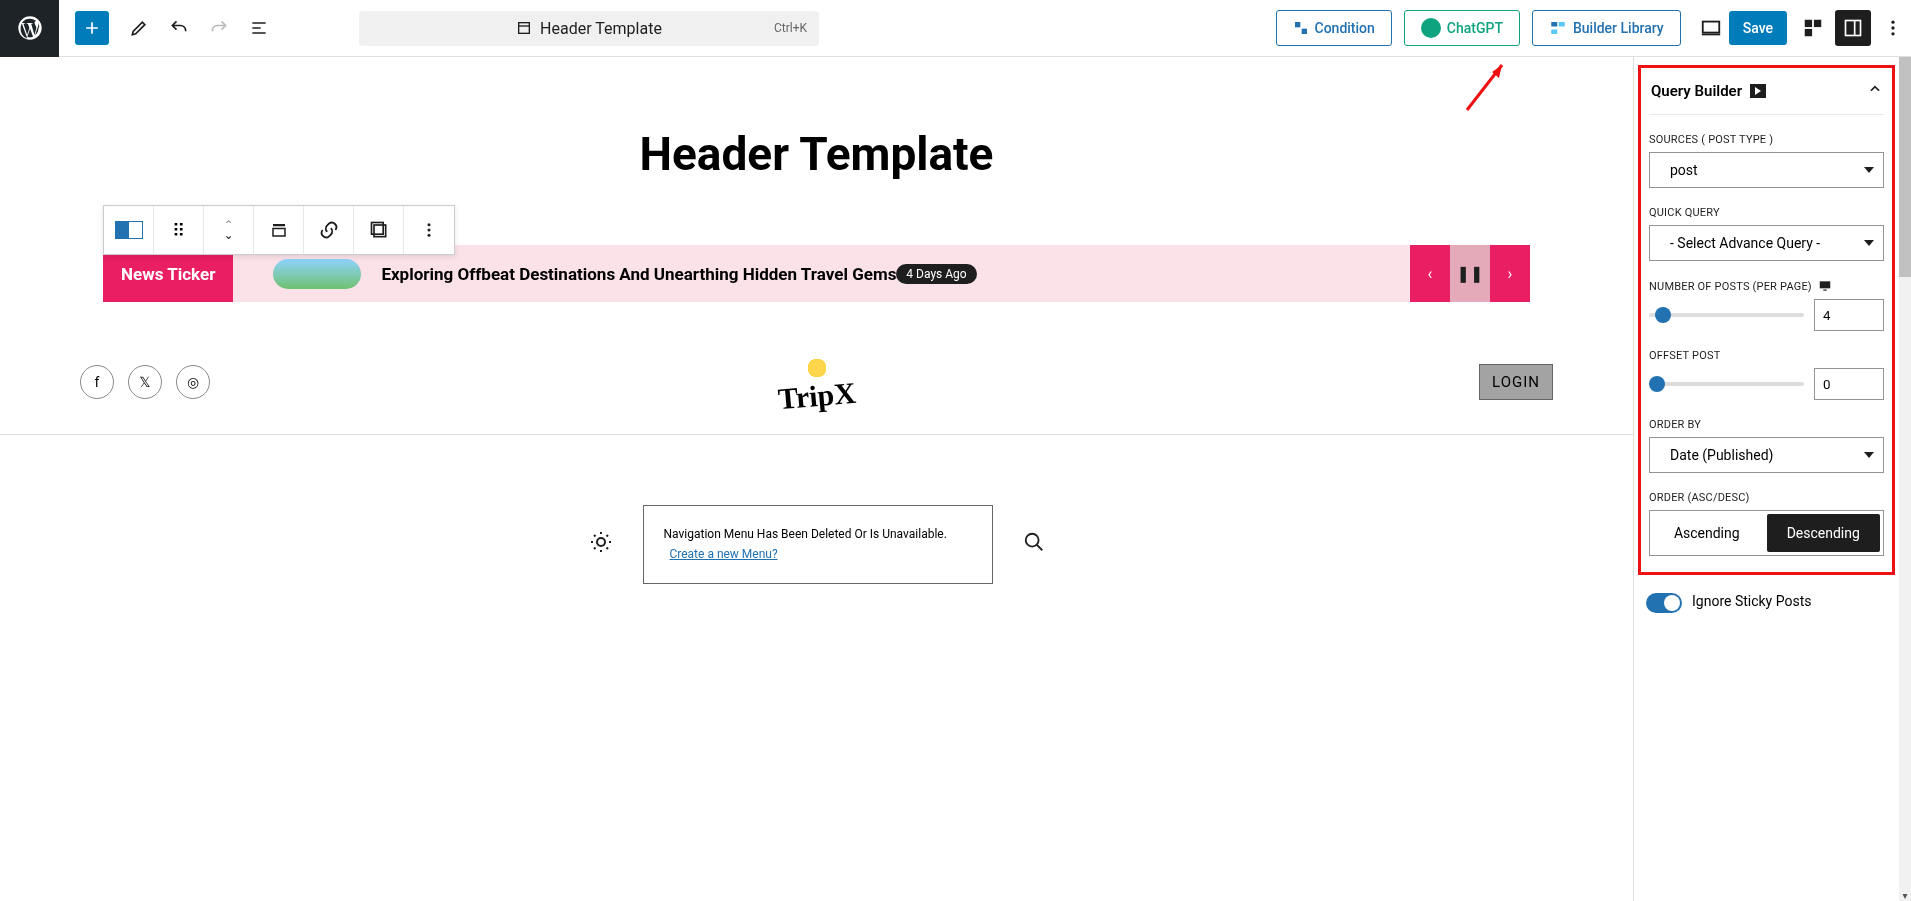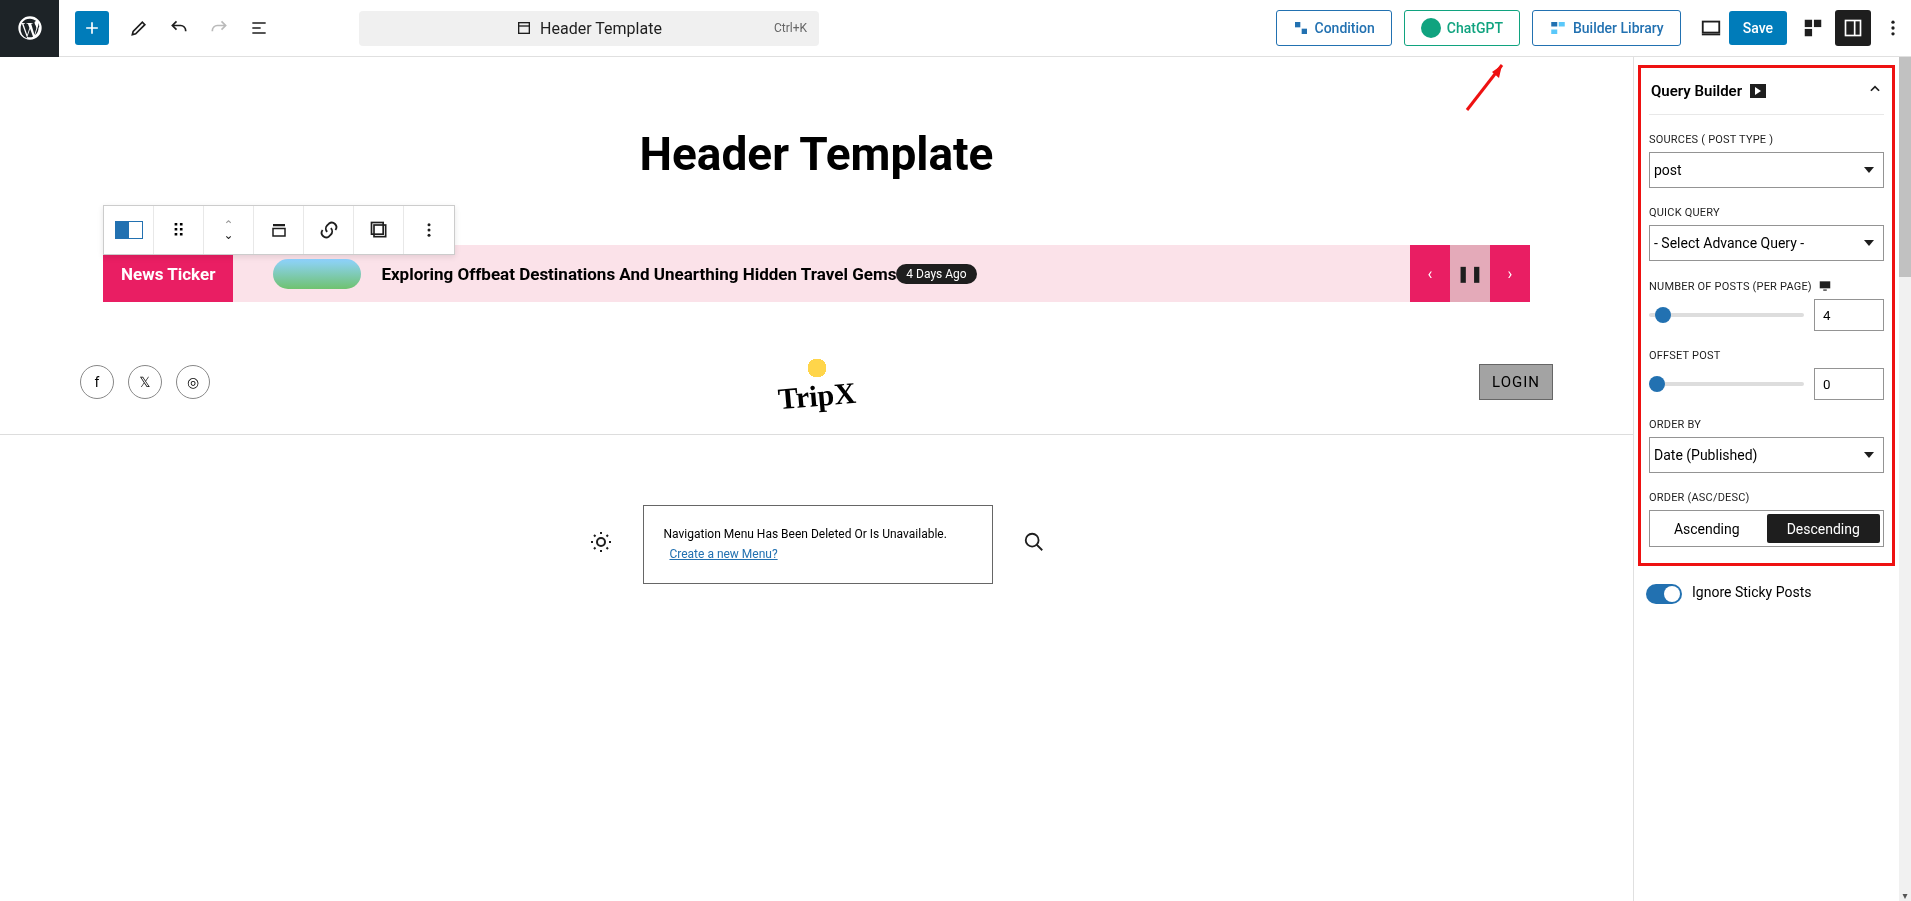--- a/index.html
+++ b/index.html
@@ -66,29 +66,29 @@
   .sb-tab.active { border-bottom: 3px solid #2271b1; margin-bottom: -1px; }
   .sb-close { position: absolute; right: 6px; top: 10px; width: 26px; height: 26px; display: flex; align-items: center; justify-content: center; cursor: pointer; }
 
   .qb-panel { border: 3px solid #e11; margin: 8px 4px 4px 4px; padding: 8px 8px 16px; }
   .qb-head { display: flex; align-items: center; font-weight: 600; font-size: 15px; padding: 6px 2px 14px; border-bottom: 1px solid #e8e8e8; }
   .qb-head .play { width: 16px; height: 14px; background: #1e1e1e; margin-left: 8px; display: flex; align-items: center; justify-content: center; }
   .qb-head .play::after { content: ""; border-left: 6px solid #fff; border-top: 4px solid transparent; border-bottom: 4px solid transparent; }
   .qb-head .chev { margin-left: auto; }
 
   .fld-label { font-size: 11px; font-weight: 400; letter-spacing: .2px; margin: 18px 0 6px; text-transform: uppercase; color: #1e1e1e; display: flex; align-items: center; gap: 6px; }
-  .sel, .num-inp { width: 100%; border: 1px solid #949494; height: 36px; padding: 0 4px; font-size: 14px; background: #fff; }
+  .sel, .num-inp { width: 100%; border: 1px solid #949494; height: 36px; padding: 0 20px; font-size: 14px; background: #fff; }
   .sel-wrap { position: relative; }
   .sel-wrap::after { content: ""; position: absolute; right: 10px; top: 15px; border-left: 5px solid transparent; border-right: 5px solid transparent; border-top: 6px solid #1e1e1e; pointer-events: none; }
   .slider-row { display: flex; align-items: center; gap: 10px; }
   .slider { flex: 1; height: 4px; background: #ddd; position: relative; border-radius: 2px; }
   .slider .dot { position: absolute; top: -6px; width: 16px; height: 16px; background: #2271b1; border-radius: 50%; }
   .num-small { width: 70px; height: 32px; border: 1px solid #949494; text-align: left; padding: 0 8px; }
 
-  .order-toggle { display: flex; border: 1px solid #949494; height: 37px; }
+  .order-toggle { display: flex; border: 1px solid #949494; height: 46px; }
   .ot-btn { flex: 1; display: flex; align-items: center; justify-content: center; font-size: 14px; cursor: pointer; }
   .ot-btn.active { background: #1e1e1e; color: #fff; margin: 3px; border-radius: 2px; }
 
   .ignore-row { display: flex; align-items: flex-start; gap: 10px; margin: 14px 4px 0 12px; font-size: 14px; }
   .toggle { width: 36px; height: 20px; background: #2271b1; border-radius: 10px; position: relative; }
   .toggle::after { content: ""; position: absolute; right: 2px; top: 2px; width: 16px; height: 16px; background: #fff; border-radius: 50%; }
 
   .vscroll { position: absolute; right: 0; top: 57px; width: 12px; bottom: 0; background: #f1f1f1; }
   .vscroll .thumb { position: absolute; top: 0; width: 100%; height: 220px; background: #c1c1c1; }
   .vscroll .arrdn { position: absolute; bottom: 0; width: 12px; height: 12px; display:flex; align-items:center; justify-content:center; font-size:10px; color:#555;}

